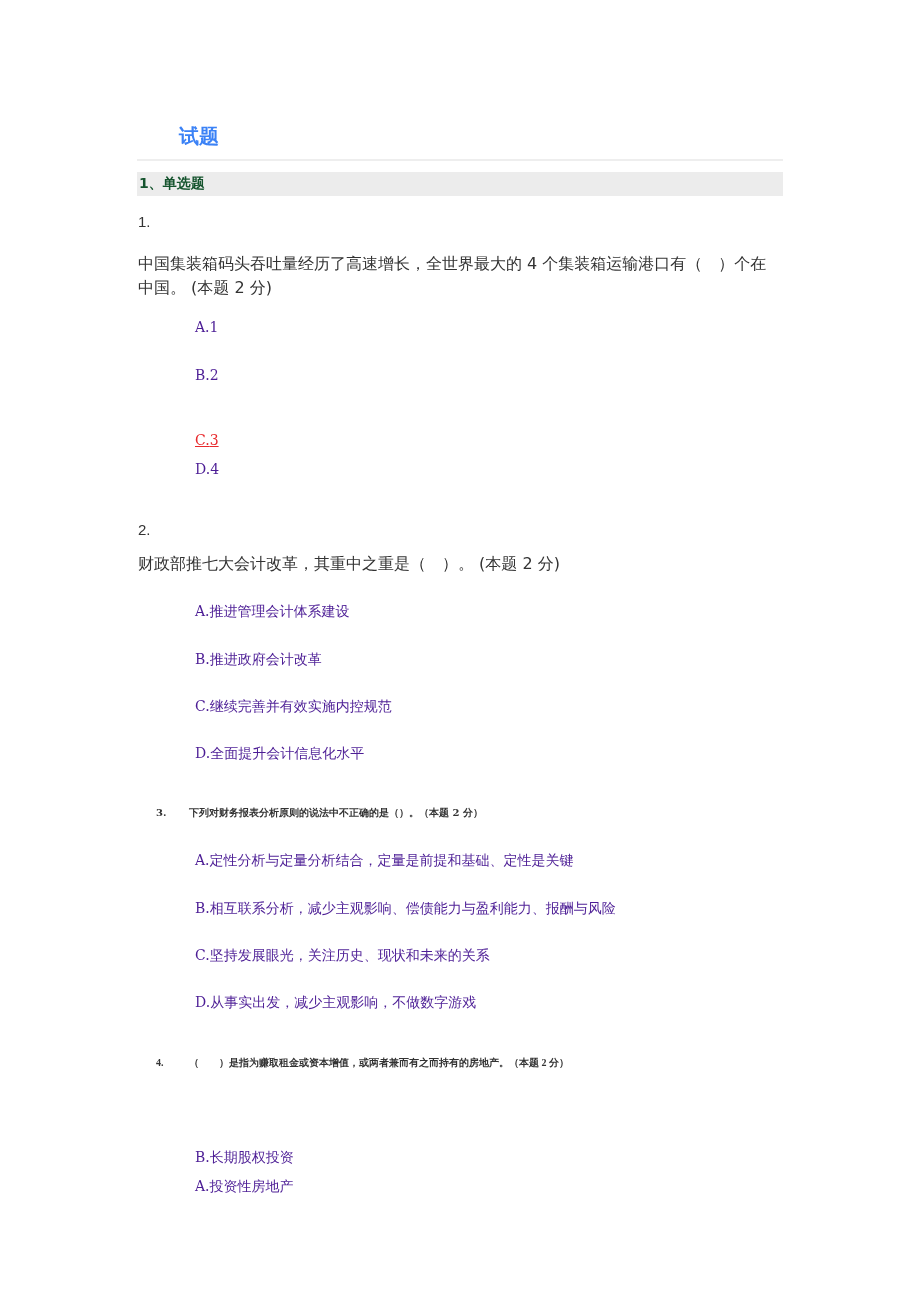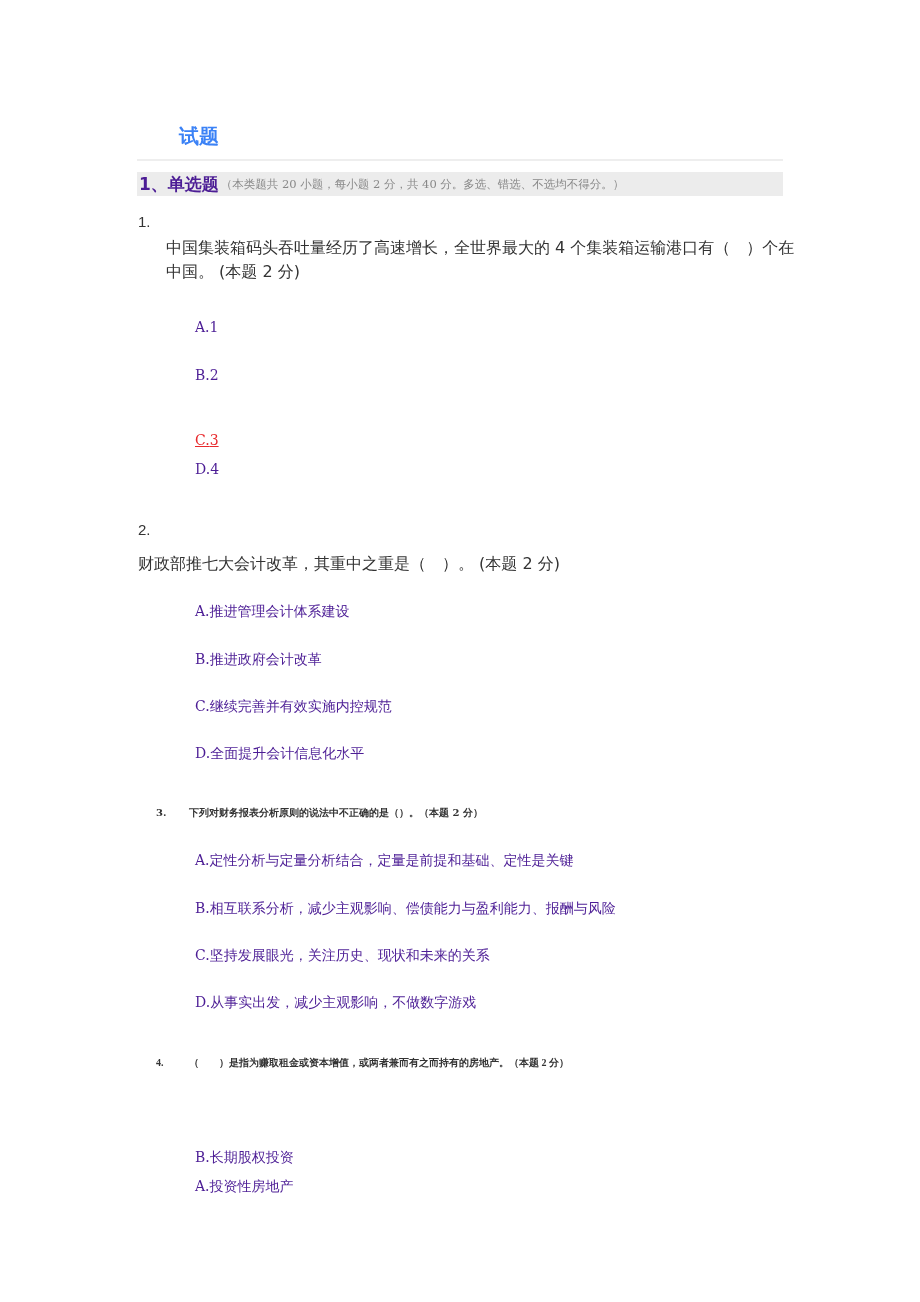--- a/index.html
+++ b/index.html
@@ -39,23 +39,23 @@
       width: 646px;
       height: 24px;
       background: #ececec;
       display: flex;
       align-items: center;
       padding-left: 2px;
       white-space: nowrap;
     }
     .section-title {
       font-family: "DejaVu Sans", "Liberation Sans", sans-serif;
-      font-size: 17px;
+      font-size: 14px;
       font-weight: bold;
-      color: #4c1d95;
+      color: #14532d;
     }
     .section-note {
       font-family: "DejaVu Serif", "Liberation Serif", serif;
       font-size: 11.5px;
       color: #888888;
       margin-left: 2px;
     }
     .q-number {
       position: absolute;
       left: 138px;
@@ -104,25 +104,24 @@
     }
   </style>
 </head>
 <body>
 
 <div class="page-title">试题</div>
 <div class="title-divider"></div>
 
 <div class="section-bar">
   <span class="section-title">1、单选题</span>
-  <span class="section-note">（本类题共 20 小题，每小题 2 分，共 40 分。多选、错选、不选均不得分。）</span>
 </div>
 
 <div class="q-number" style="top:212px;">1.</div>
-<div class="q-stem" style="top:236px;margin-left:28px;">中国集装箱码头吞吐量经历了高速增长，全世界最大的 4 个集装箱运输港口有（　）个在中国。 (本题 2 分)</div>
+<div class="q-stem" style="top:252px;">中国集装箱码头吞吐量经历了高速增长，全世界最大的 4 个集装箱运输港口有（　）个在中国。 (本题 2 分)</div>
 <div class="option" style="top:317px;"><span>A.</span><span>1</span></div>
 <div class="option" style="top:365px;"><span>B.</span><span>2</span></div>
 <div class="option answer" style="top:412px;"><span>C.</span><span>3</span></div>
 <div class="option" style="top:459px;"><span>D.</span><span>4</span></div>
 
 <div class="q-number" style="top:520px;">2.</div>
 <div class="q-stem" style="top:552px;">财政部推七大会计改革，其重中之重是（　）。 (本题 2 分)</div>
 <div class="option" style="top:601px;"><span>A.</span><span>推进管理会计体系建设</span></div>
 <div class="option" style="top:649px;"><span>B.</span><span>推进政府会计改革</span></div>
 <div class="option" style="top:696px;"><span>C.</span><span>继续完善并有效实施内控规范</span></div>

